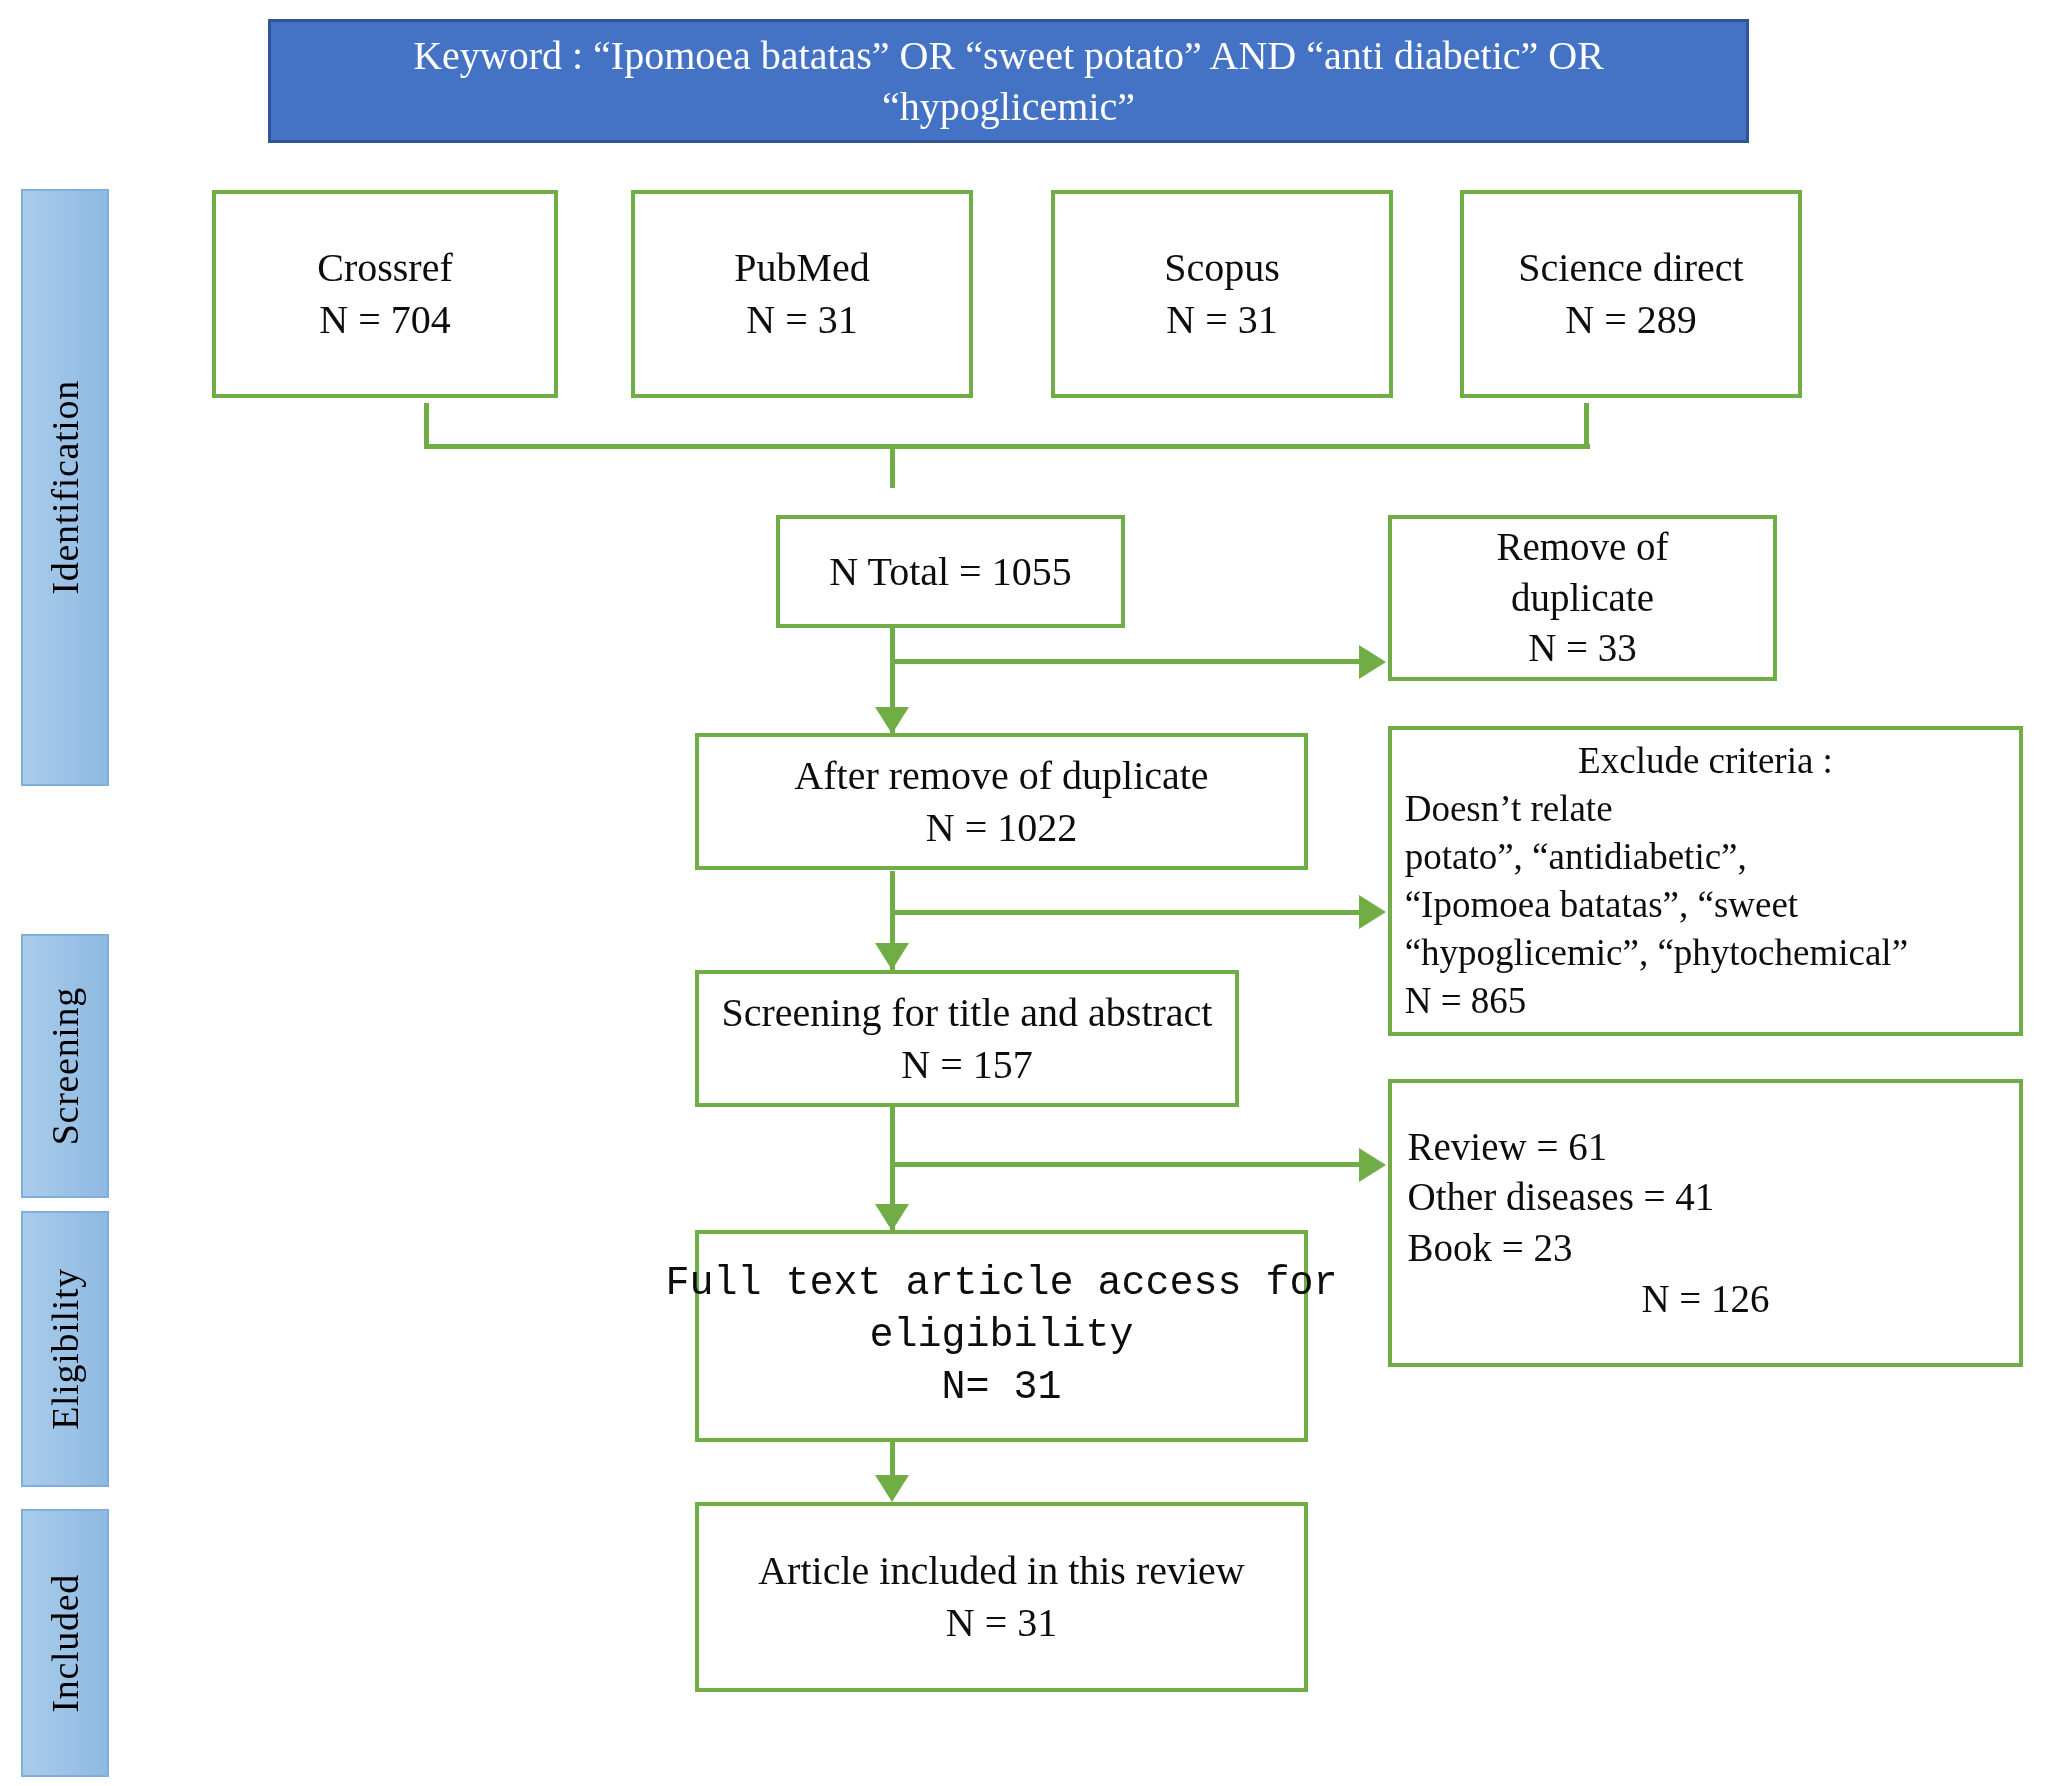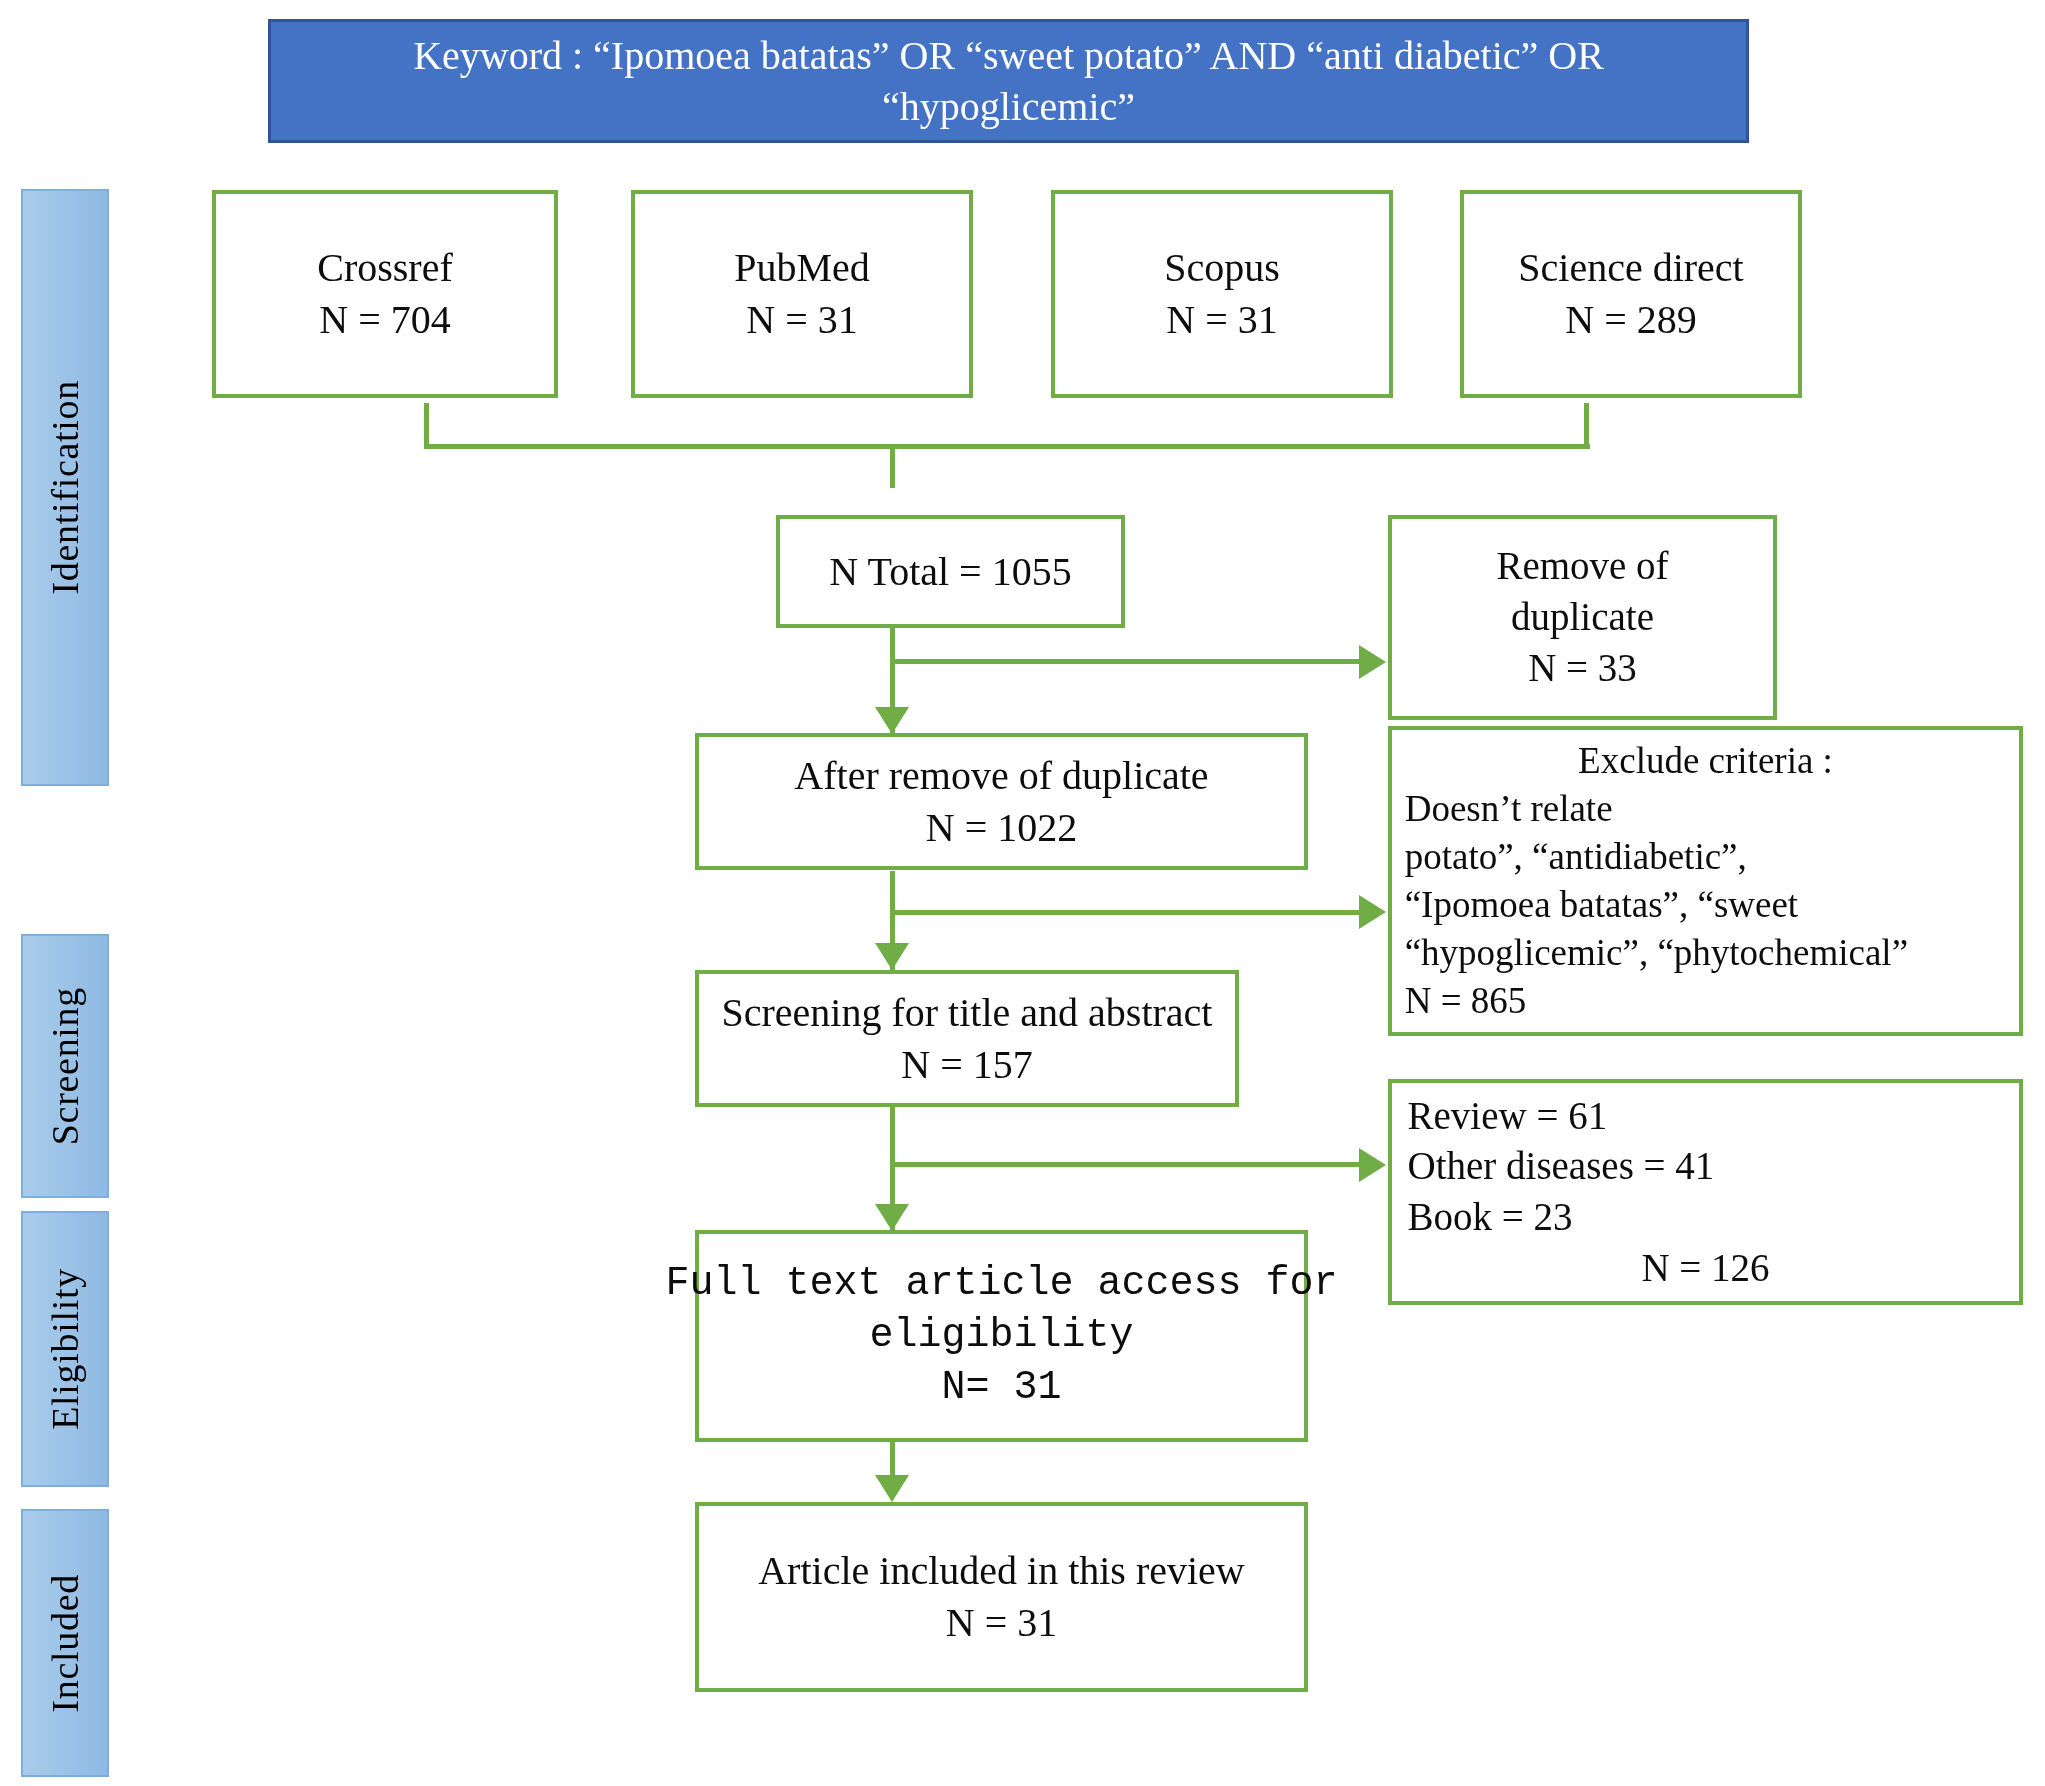--- a/index.html
+++ b/index.html
@@ -42,24 +42,24 @@
   .src4{left:1460px;top:190px;width:342px;height:208px;}
 
   
   .b-total   {left:776px;top:515px;  width:349px;height:113px;}
   .b-afterdup{left:695px; top:733px; width:613px;height:137px;}
   .b-screen  {left:695px; top:970px; width:544px;height:137px;}
   .b-fulltext{left:695px; top:1230px; width:613px;height:212px;font-family:Liberation Mono, monospace;}
   .b-included{left:695px; top:1502px; width:613px;height:190px;}
 
   
-  .b-dup     {left:1388px;top:515px; width:389px;height:205px;font-size:39px;}
+  .b-dup     {left:1388px;top:515px; width:389px;height:166px;font-size:39px;}
   .b-exclude {left:1388px;top:726px;width:635px;height:310px;font-size:37px;
               padding:10px 12.7px;}
-  .b-reasons {left:1388px;top:1079px;width:635px;height:226px;font-size:39px;
+  .b-reasons {left:1388px;top:1079px;width:635px;height:288px;font-size:39px;
               padding:10px 15.5px;}
 
   
   .band{
     left:21px;width:88px;
     background:linear-gradient(to right,#A9CCEA,#9BC2E6 55%,#8FB9E3);
     border:2.1px solid #7FAEDC;
     display:flex;align-items:center;justify-content:center;
   }
   .band .vtxt{

